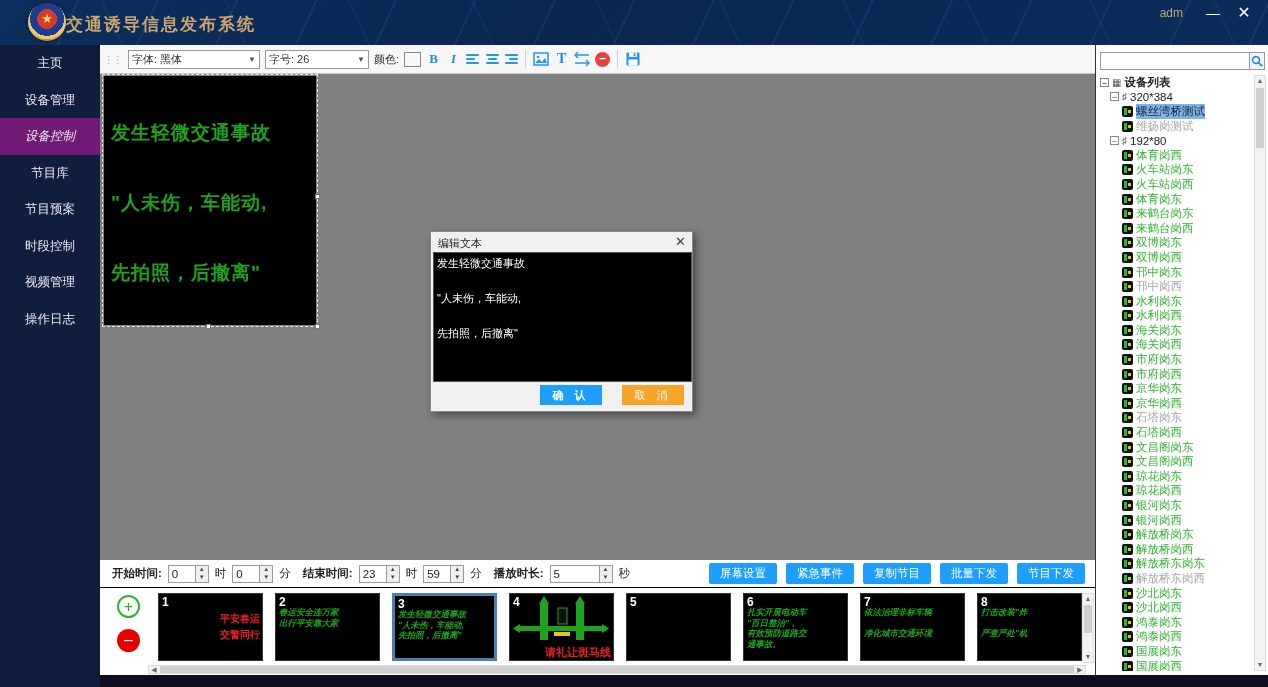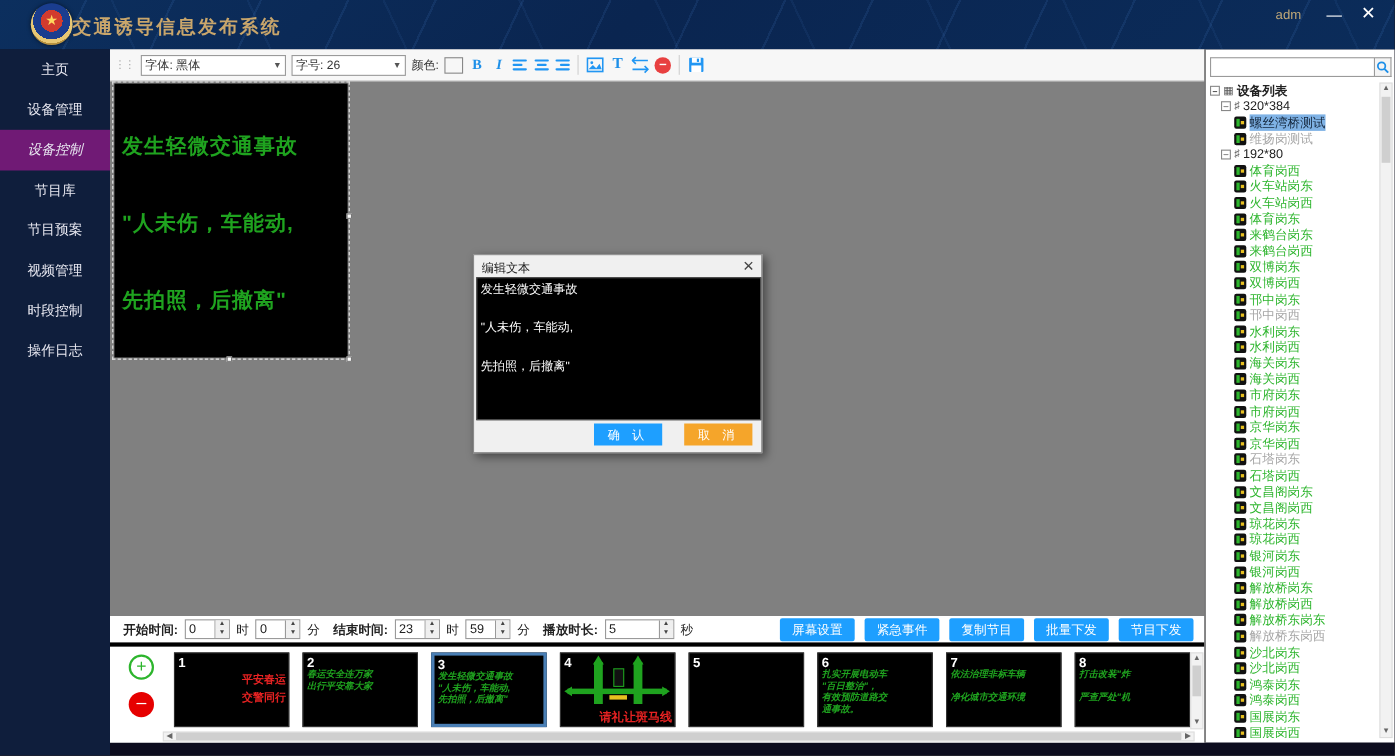--- a/index.html
+++ b/index.html
@@ -59,24 +59,24 @@
 
   
   .modal{position:absolute;left:330px;top:157px;width:263px;height:181px;background:#f0f0f0;
     border:1px solid #8a8a8a;box-shadow:3px 3px 8px rgba(0,0,0,.45);}
   .modal-title{position:absolute;left:7px;top:4px;font-size:11px;color:#222;}
   .modal-close{position:absolute;right:6px;top:2px;font-size:13px;color:#444;cursor:pointer;}
   .modal-text{position:absolute;left:2px;top:20px;width:259px;height:130px;background:#000;border:1px solid #555;
     color:#fff;font-size:11px;line-height:17.5px;padding:2px 3px;white-space:pre-line;overflow:hidden;}
   .modal-btns{position:absolute;left:0;bottom:6px;width:100%;display:flex;justify-content:flex-end;gap:20px;padding-right:8px;}
   .mbtn{width:62px;height:20px;border:none;color:#fff;font-size:11px;letter-spacing:4px;cursor:pointer;}
-  .mbtn.ok{background:#1e9fff;} .mbtn.cancel{background:#f5a52a;}
-
-  
-  .sched{position:absolute;left:0;top:515px;width:995px;height:28px;background:#fff;border-bottom:4px solid #000000;
+  .mbtn.ok{background:#1e9fff;font-weight:bold;} .mbtn.cancel{background:#f5a52a;}
+
+  
+  .sched{position:absolute;left:0;top:515px;width:995px;height:28px;background:#fff;border-bottom:1px solid #000000;
     display:flex;align-items:center;font-size:11.5px;color:#222;padding:0 6px;gap:6px;}
   .sched .lab{font-weight:bold;margin-left:6px;}
   .spin{display:flex;height:18px;border:1px solid #9a9a9a;background:#fff;}
   .spin .val{min-width:26px;padding:0 3px;line-height:16px;}
   .spin.wide .val{min-width:48px;}
   .spin .arr{width:13px;border-left:1px solid #9a9a9a;display:flex;flex-direction:column;}
   .spin .arr span{flex:1;font-size:6px;line-height:7px;text-align:center;color:#444;background:#efefef;cursor:pointer;}
   .sched-btns{margin-left:auto;display:flex;gap:9px;padding-right:4px;}
   .abtn{background:#1e9fff;color:#fff;border:none;height:21px;padding:0 11px;font-size:11.5px;border-radius:2px;cursor:pointer;}
 
@@ -138,22 +138,22 @@
     <div class="win-min">—</div>
     <div class="win-close">✕</div>
   </div>
 
   <div class="sidebar">
       <div class="side-item">主页</div>
       <div class="side-item">设备管理</div>
       <div class="side-item active">设备控制</div>
       <div class="side-item">节目库</div>
       <div class="side-item">节目预案</div>
+      <div class="side-item">时段控制</div>
       <div class="side-item">视频管理</div>
-      <div class="side-item">时段控制</div>
       <div class="side-item">操作日志</div>
     </div>
 
   <div class="center">
 
     <div class="toolbar">
       <span class="grip">⋮⋮</span>
       <div class="dd font">
         <span>字体: 黑体</span>
           <span class="car">▼</span>

